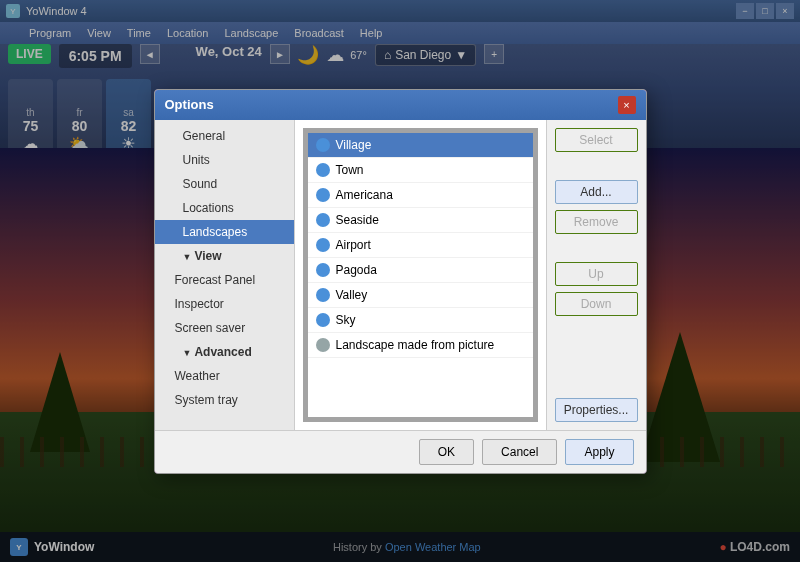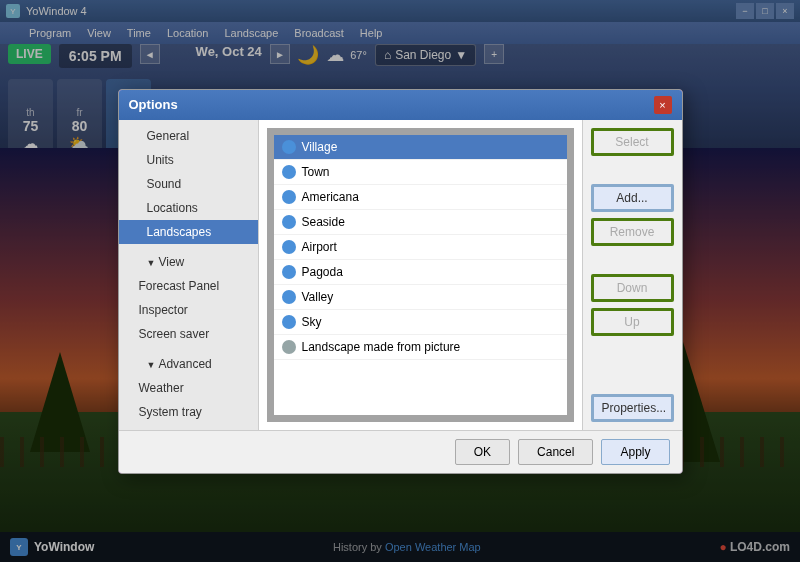--- a/index.html
+++ b/index.html
@@ -213,21 +213,21 @@
       align-items: center;
       justify-content: center;
       z-index: 100;
     }
 
     
     .options-dialog {
       background: #f0abfc;
       border: 1px solid #999;
       border-radius: 4px;
-      width: 565px;
+      width: 493px;
       box-shadow: 4px 4px 20px rgba(0,0,0,0.4);
       overflow: hidden;
     }
     .dialog-title-bar {
       background: linear-gradient(to bottom, #4a7abf, #3a6aaf);
       color: white;
       padding: 6px 10px;
       display: flex;
       justify-content: space-between;
       align-items: center;
@@ -264,37 +264,36 @@
       color: #333;
       font-size: 12px;
       white-space: nowrap;
     }
     .nav-item.active {
       background: #4a7abf;
       color: white;
     }
     .nav-item.section-header {
       color: #333;
-      font-weight: normal;
-      cursor: pointer;
-      margin-top: 6px;
+      font-weight: bold;
+      cursor: pointer;
     }
     .nav-item.indented { padding-left: 20px; }
     .nav-arrow { font-size: 9px; margin-right: 3px; }
 
     
     .content-area {
       flex: 1;
       padding: 8px;
       background: white;
     }
     .landscape-list {
       width: 100%;
       height: 100%;
-      border: 7px solid #a3a3a3;
+      border: 5px solid #a3a3a3;
       overflow-y: auto;
       background: white;
     }
     .landscape-item {
       padding: 5px 8px;
       cursor: pointer;
       display: flex;
       align-items: center;
       gap: 6px;
       font-size: 12px;
@@ -315,21 +314,21 @@
       width: 100px;
       padding: 8px;
       background: #f0f0f0;
       display: flex;
       flex-direction: column;
       gap: 6px;
       border-left: 1px solid #ccc;
     }
     .action-btn {
       background: #e8e8e8;
-      border: 3px solid #4d7c0f;
+      border: 1px solid #4d7c0f;
       padding: 4px 8px;
       cursor: pointer;
       font-size: 12px;
       color: #333;
       border-radius: 2px;
       text-align: center;
     }
     .action-btn:disabled, .action-btn.disabled {
       color: #aaa;
       cursor: not-allowed;
@@ -526,22 +525,22 @@
           </div>
         </div>
       </div>
 
       <div class="right-buttons">
         <button class="action-btn disabled">Select</button>
         <div style="height:16px;"></div>
         <button class="action-btn primary">Add...</button>
         <button class="action-btn disabled">Remove</button>
         <div style="height:16px;"></div>
+        <button class="action-btn disabled">Up</button>
         <button class="action-btn disabled">Down</button>
-        <button class="action-btn disabled">Up</button>
         <div style="flex:1;"></div>
         <button class="action-btn primary">Properties...</button>
       </div>
     </div>
 
     <div class="dialog-footer">
       <button class="footer-btn">OK</button>
       <button class="footer-btn">Cancel</button>
       <button class="footer-btn primary-btn">Apply</button>
     </div>

